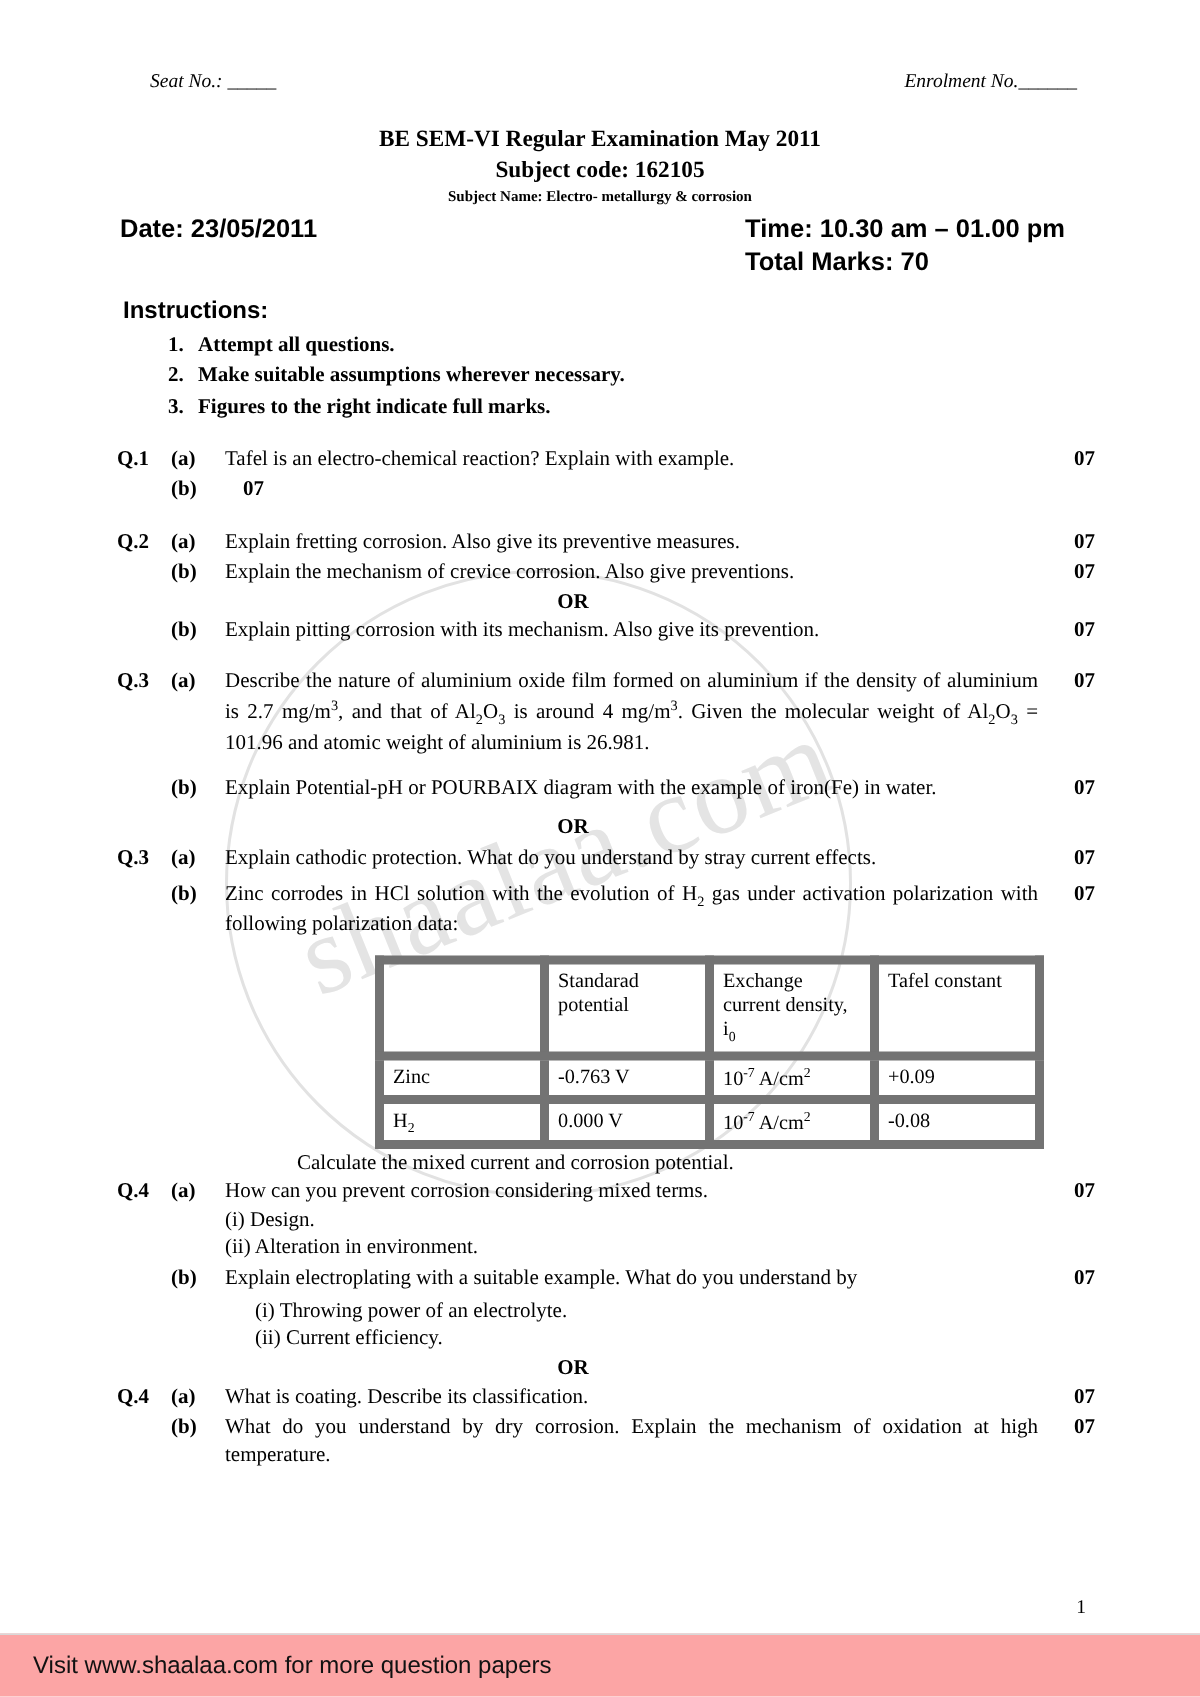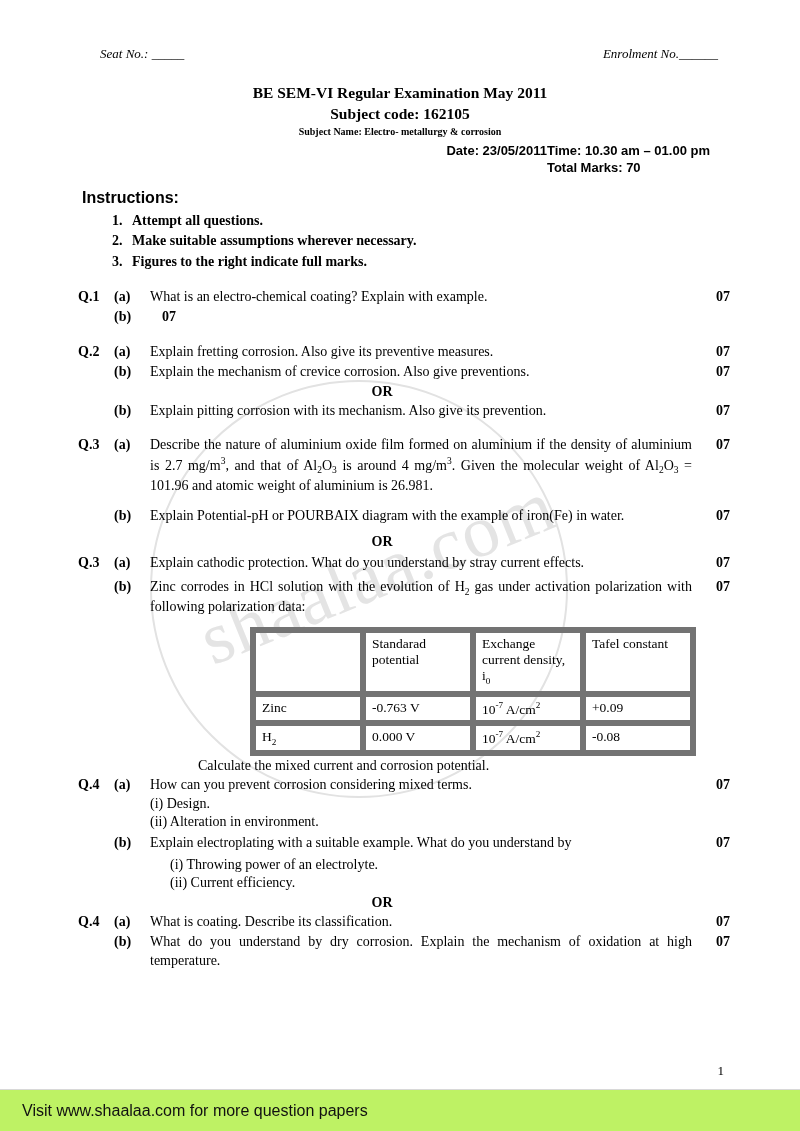--- a/index.html
+++ b/index.html
@@ -90,24 +90,24 @@
   }
   .subject-name {
     text-align: center;
     font-weight: bold;
     font-size: 10px;
     margin-bottom: 6px;
   }
 
   .meta-row {
     display: flex;
-    justify-content: flex-end;
+    justify-content: space-between;
     font-family: "Liberation Sans", sans-serif;
     font-weight: bold;
-    font-size: 13px;
+    font-size: 17px;
     padding: 0 20px 0 10px;
   }
   .meta-right { text-align: left; }
   .meta-right div { margin-bottom: 2px; }
 
   .instructions-head {
     font-family: "Liberation Sans", sans-serif;
     font-weight: bold;
     font-size: 16px;
     margin: 12px 0 4px 12px;
@@ -195,21 +195,21 @@
     bottom: 52px;
     font-size: 13px;
   }
 
   .footer-bar {
     position: absolute;
     left: 0;
     bottom: 0;
     width: 800px;
     height: 42px;
-    background: #bef264;
+    background: #fca5a5;
     border-top: 1px solid #d8d8d8;
     display: flex;
     align-items: center;
     padding-left: 22px;
     box-sizing: border-box;
     font-family: "Liberation Sans", sans-serif;
     font-size: 16px;
     color: #111;
   }
 </style>
@@ -246,21 +246,21 @@
     <ol class="instructions">
       <li>Attempt all questions.</li>
       <li>Make suitable assumptions wherever necessary.</li>
       <li>Figures to the right indicate full marks.</li>
     </ol>
 
     <div class="qblock">
       <div class="qrow">
         <div class="qnum">Q.1</div>
         <div class="qsub">(a)</div>
-        <div class="qtext">What is an electro-chemical coating? Explain with example.</div>
+        <div class="qtext">Tafel is an electro-chemical reaction? Explain with example.</div>
         <div class="qmarks">07</div>
       </div>
       <div class="qrow">
         <div class="qnum"></div>
         <div class="qsub">(b)</div>
         <div class="qmarks">07</div>
       </div>
     </div>
 
     <div class="qblock">

